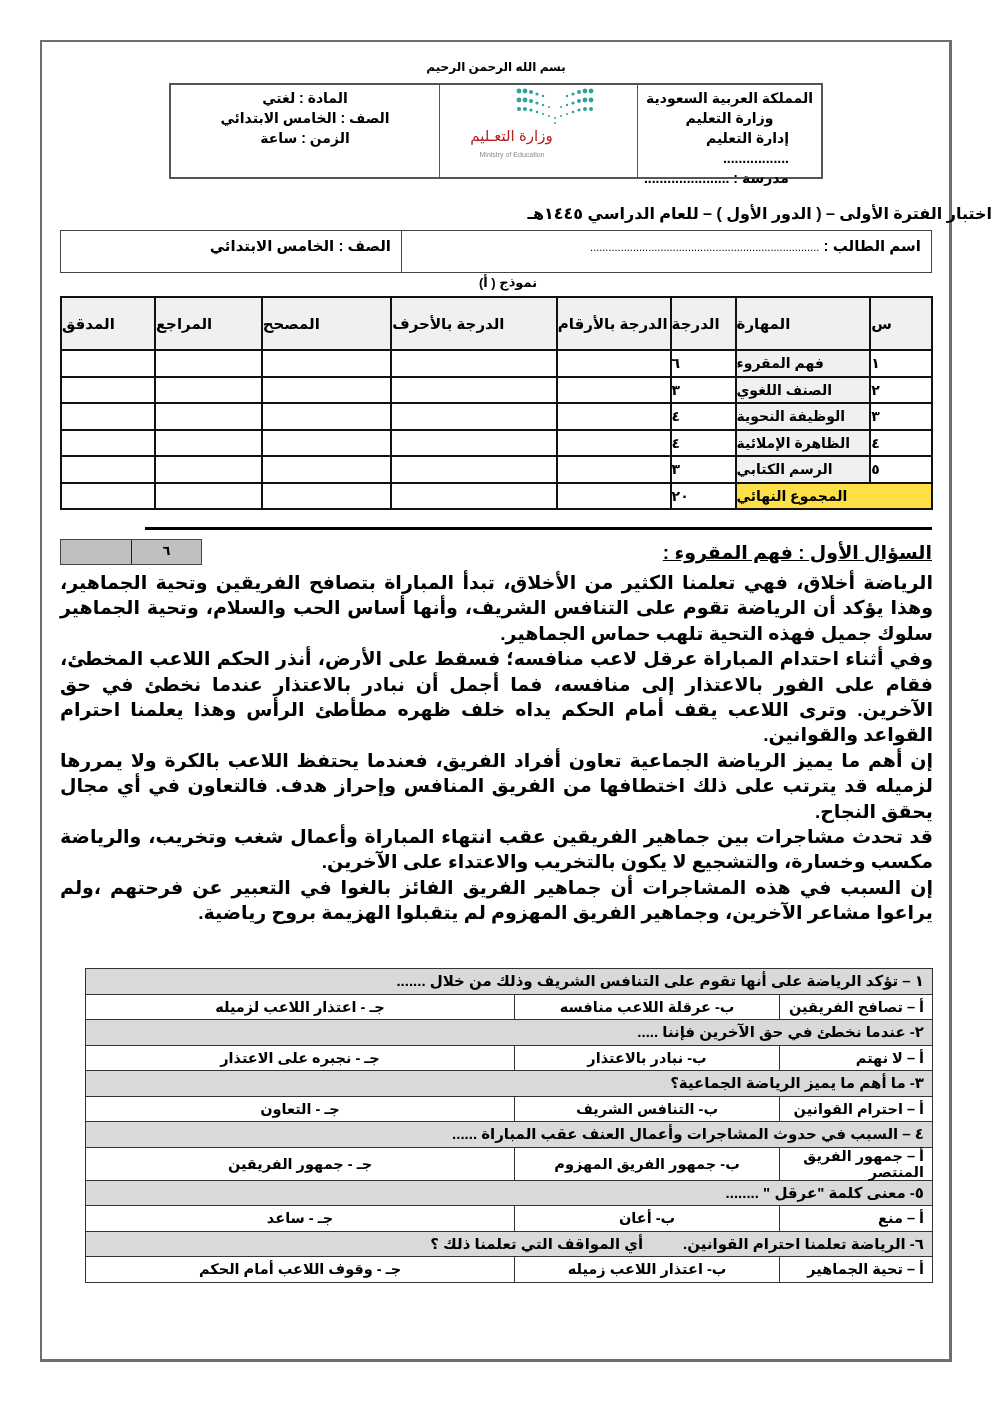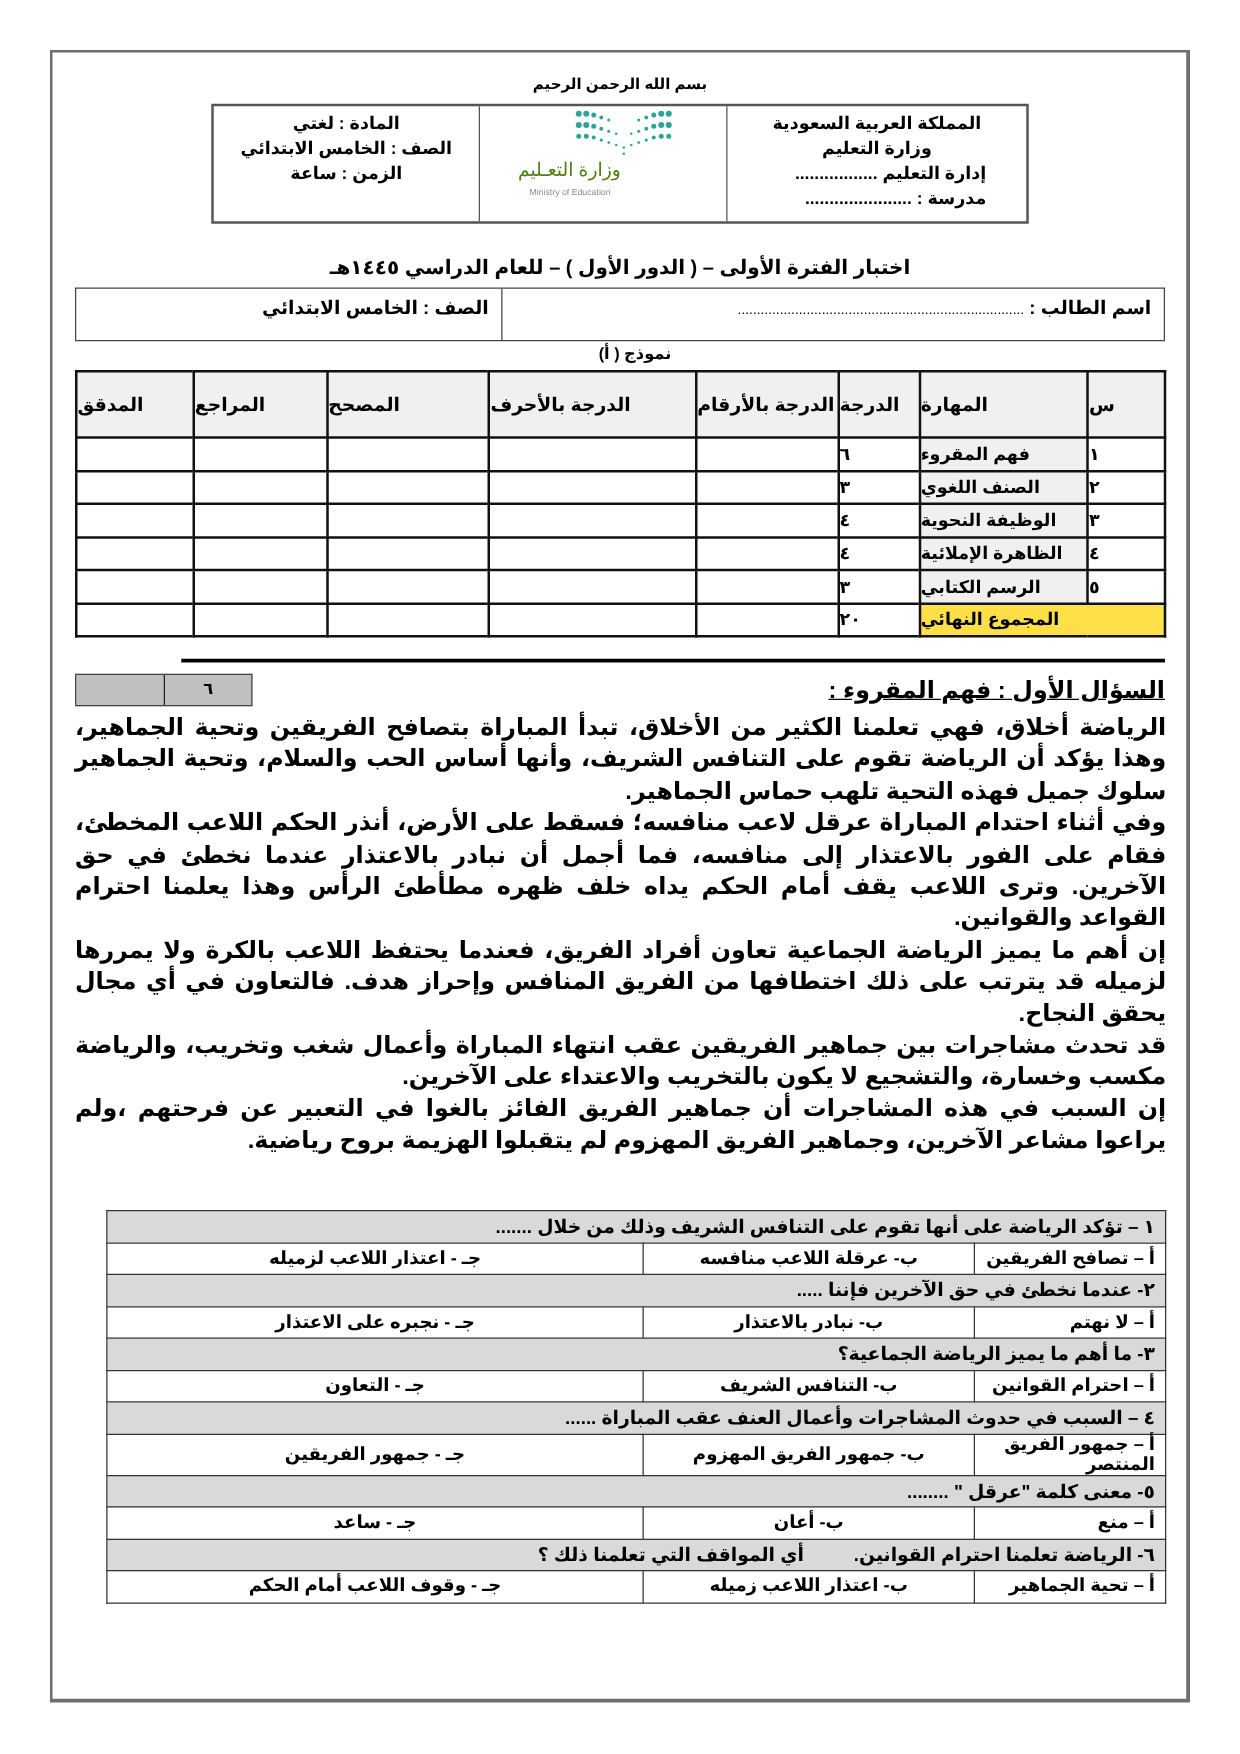--- a/index.html
+++ b/index.html
@@ -6,31 +6,31 @@
   html, body { width: 992px; height: 1403px; background: #ffffff; }
   body { position: relative; font-family: "Liberation Sans", "DejaVu Sans", sans-serif; color: #000; overflow: hidden; }
   .frame { position: absolute; left: 40px; top: 40px; width: 912px; height: 1322px; border: 2px solid #6e6e6e; border-right-width: 3px; border-bottom-width: 3px; }
   .abs { position: absolute; }
   .rtl { direction: rtl; }
 
   .basmala { left: 0; width: 992px; top: 60px; text-align: center; font-size: 12px; font-weight: bold; }
 
   .hdr { left: 169px; top: 83px; width: 654px; height: 96px; border: 2px solid #555; display: flex; direction: rtl; }
   .hdr-cell { height: 100%; }
-  .hdr-right { width: 240px; border-left: 1.5px solid #555; padding: 3px 0 0 0; font-size: 14px; font-weight: bold; line-height: 20px; text-align: center; }
+  .hdr-right { width: 184px; border-left: 1.5px solid #555; padding: 3px 0 0 0; font-size: 14px; font-weight: bold; line-height: 20px; text-align: center; }
   .hdr-right .line { display: block; }
   .hdr-right .line.lft { text-align: right; padding-right: 32px; }
   .hdr-mid { width: 198px; border-left: 1.5px solid #555; position: relative; }
   .hdr-left { flex: 1; padding-top: 3px; font-size: 14px; font-weight: bold; line-height: 20px; text-align: center; }
 
   .logo-dots { position: absolute; left: 75px; top: 2px; width: 80px; height: 38px; }
-  .logo-ar { position: absolute; left: 24px; top: 42px; width: 95px; text-align: center; font-size: 15px; color: #4d7c0f; direction: rtl; letter-spacing: 0.5px; }
+  .logo-ar { position: absolute; left: 24px; top: 42px; width: 95px; text-align: center; font-size: 15px; color: #b91c1c; direction: rtl; letter-spacing: 0.5px; }
   .logo-en { position: absolute; left: 22px; top: 66px; width: 100px; text-align: center; font-size: 7px; color: #8a8a8a; }
 
-  .exam-title { left: 0; width: 992px; top: 204px; text-align: center; font-size: 16px; font-weight: bold; direction: rtl; }
+  .exam-title { left: 0; width: 992px; top: 204px; text-align: right; font-size: 16px; font-weight: bold; direction: rtl; }
 
   .student { left: 60px; top: 230px; width: 872px; height: 43px; border: 1.5px solid #444; display: flex; direction: rtl; }
   .student .name { width: 530px; border-left: 1.5px solid #444; padding: 6px 10px 0 0; font-size: 15px; font-weight: bold; }
   .student .name .dots { font-weight: normal; font-size: 11px; letter-spacing: 0; }
   .student .grade { flex: 1; padding: 6px 10px 0 0; font-size: 15px; font-weight: bold; }
 
   .model { left: 0; width: 992px; top: 275px; text-align: center; font-size: 13px; font-weight: bold; direction: rtl; margin-left: 12px; }
 
   table.scores { position: absolute; left: 60px; top: 296px; width: 873px; border-collapse: collapse; direction: rtl; }
   table.scores td { border: 2px solid #111; height: 26.5px; font-size: 14px; font-weight: bold; text-align: left; padding: 0; }

